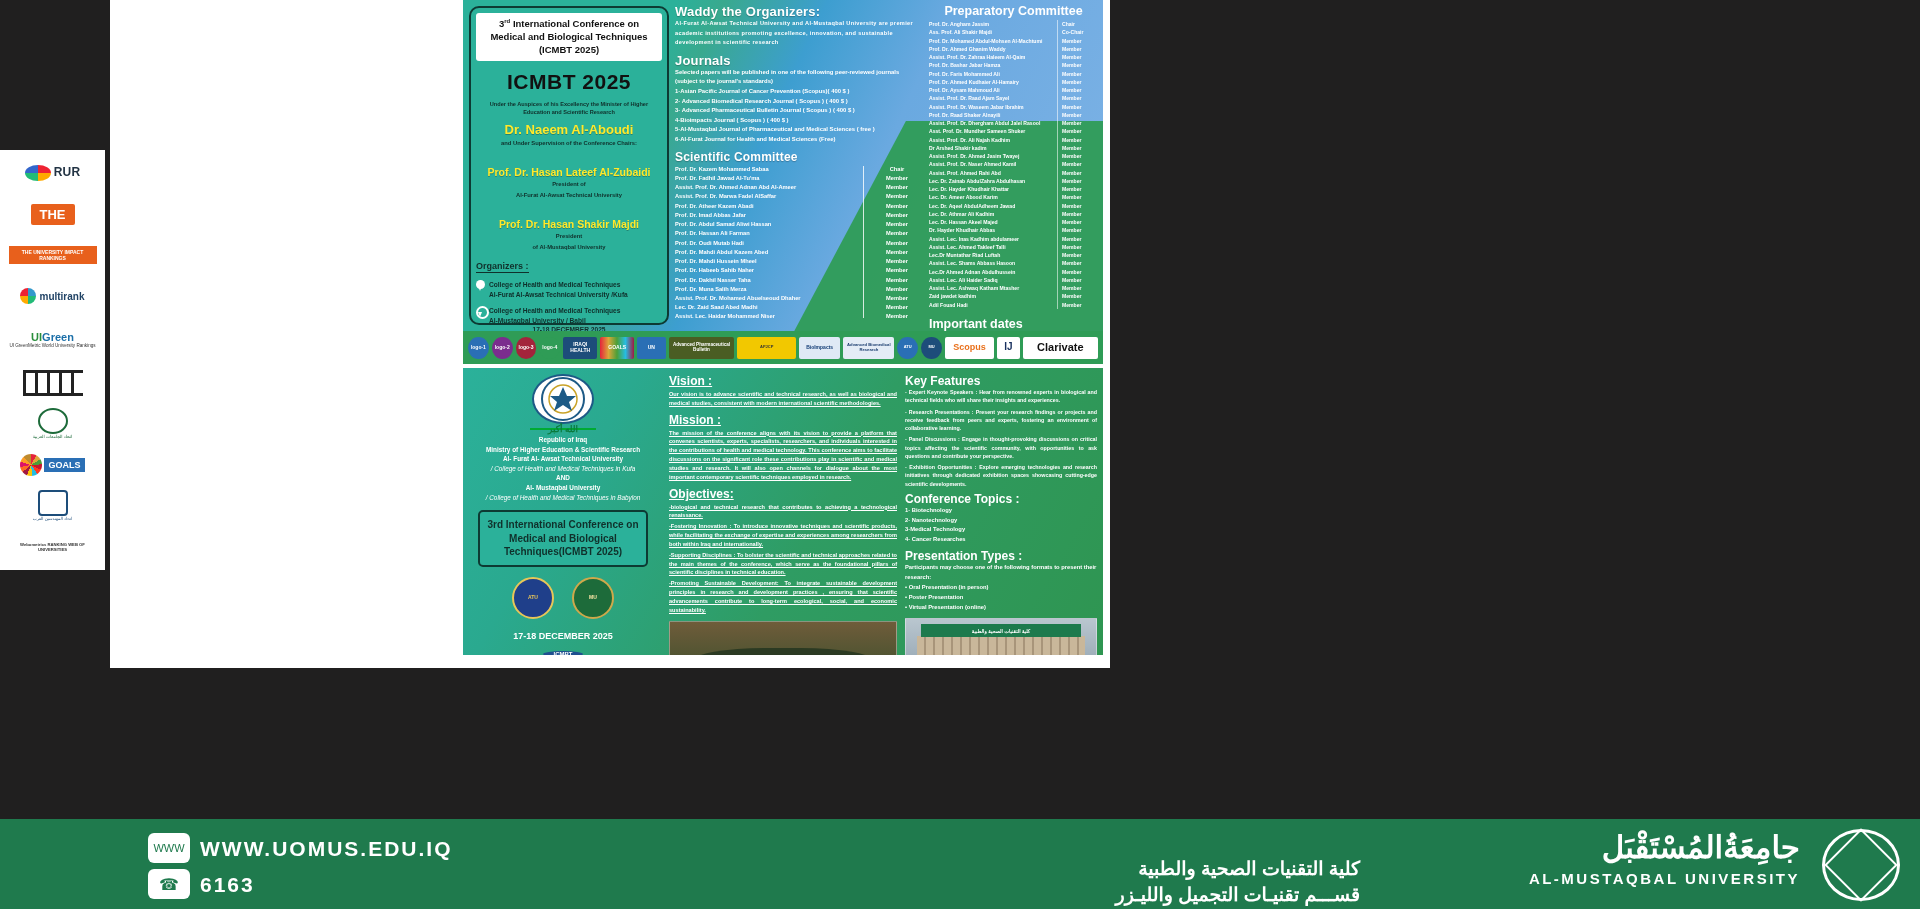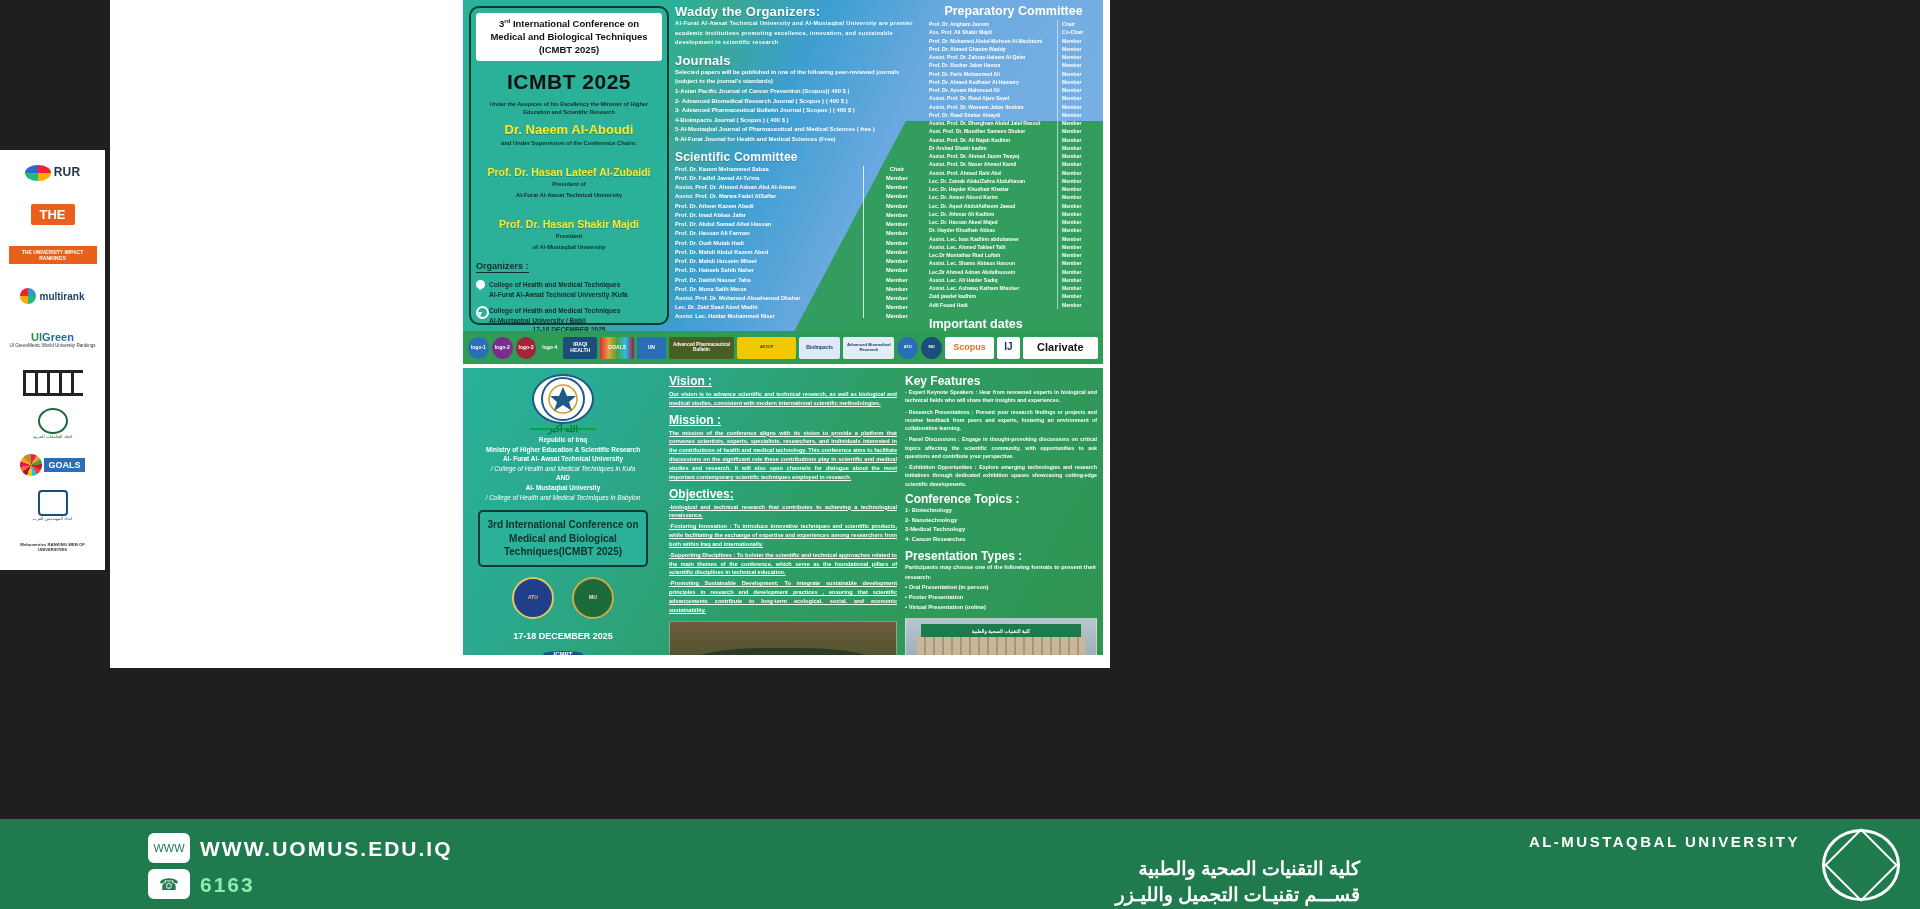--- a/index.html
+++ b/index.html
@@ -170,21 +170,21 @@
   #footer { position:absolute; left:0; bottom:0; width:1920px; height:90px;
     background:#1f7a4d; }
   #footer-inner { position:relative; height:100%; }
   .f-pill { position:absolute; left:148px; width:42px; height:30px; background:#fff;
     border-radius:6px; display:flex; align-items:center; justify-content:center; }
   .f-pill .glyph { font-size:16px; color:#1f7a4d; font-weight:normal; }
   #f-www { top:14px; }
   #f-phone { top:50px; }
   #f-url { position:absolute; left:200px; top:18px; color:#fff; font-size:21px;
     font-weight:bold; letter-spacing:2px; }
-  #f-tel { position:absolute; left:200px; top:54px; color:#86efac; font-size:21px;
+  #f-tel { position:absolute; left:200px; top:54px; color:#ffffff; font-size:21px;
     font-weight:bold; letter-spacing:2px; }
   .f-ar { position:absolute; right:560px; color:#fff; font-weight:bold;
     direction:rtl; text-align:right; white-space:nowrap; }
   #f-ar1 { top:6px;  font-size:25px; }
   #f-ar2 { top:38px; font-size:19px; }
   #f-ar3 { top:64px; font-size:19px; }
   #f-brand { position:absolute; right:120px; top:10px; color:#fff; text-align:right; }
   #f-brand-ar { font-size:31px; font-weight:bold; direction:rtl; }
   #f-brand-en { font-size:15px; font-weight:bold; letter-spacing:2.5px; margin-top:4px;}
   #f-logo { position:absolute; right:20px; top:10px; width:78px; height:72px;
@@ -633,19 +633,20 @@
     <div class="f-pill" id="f-phone">
       <span class="glyph">☎</span>
     </div>
     <div id="f-url">WWW.UOMUS.EDU.IQ</div>
     <div id="f-tel">6163</div>
 
     <div class="f-ar" id="f-ar2">كلية التقنيات الصحية والطبية</div>
     <div class="f-ar" id="f-ar3">قســـم تقنيـات التجميل والليـزر</div>
 
     <div id="f-brand">
+      <div id="f-brand-ar">جامِعَةُالمُسْتَقْبَل</div>
       <div id="f-brand-en">AL-MUSTAQBAL  UNIVERSITY</div>
     </div>
     <div id="f-logo">
       <div class="inner"></div>
     </div>
   </div>
 </div>
 
 </body></html>

